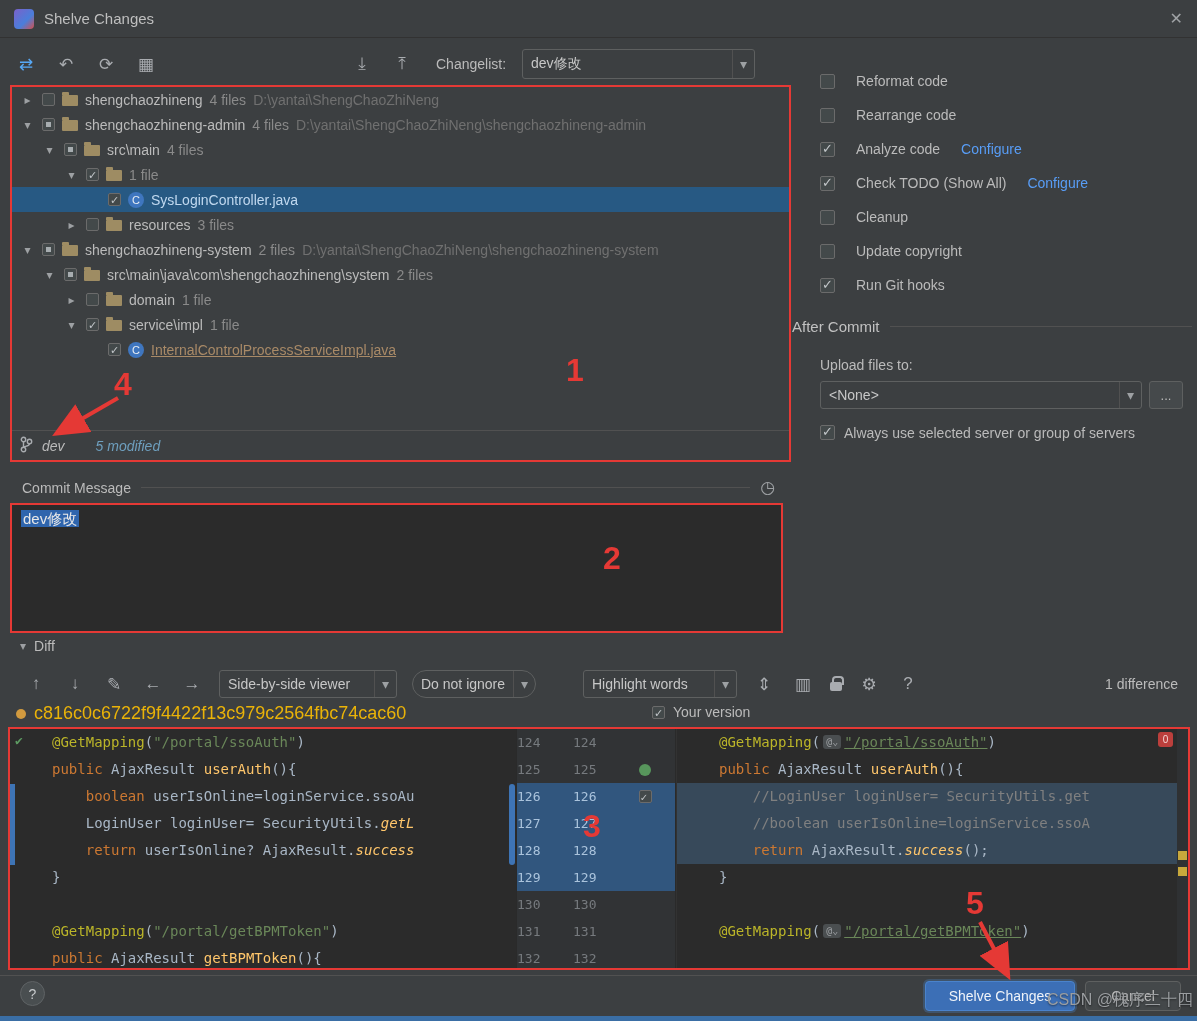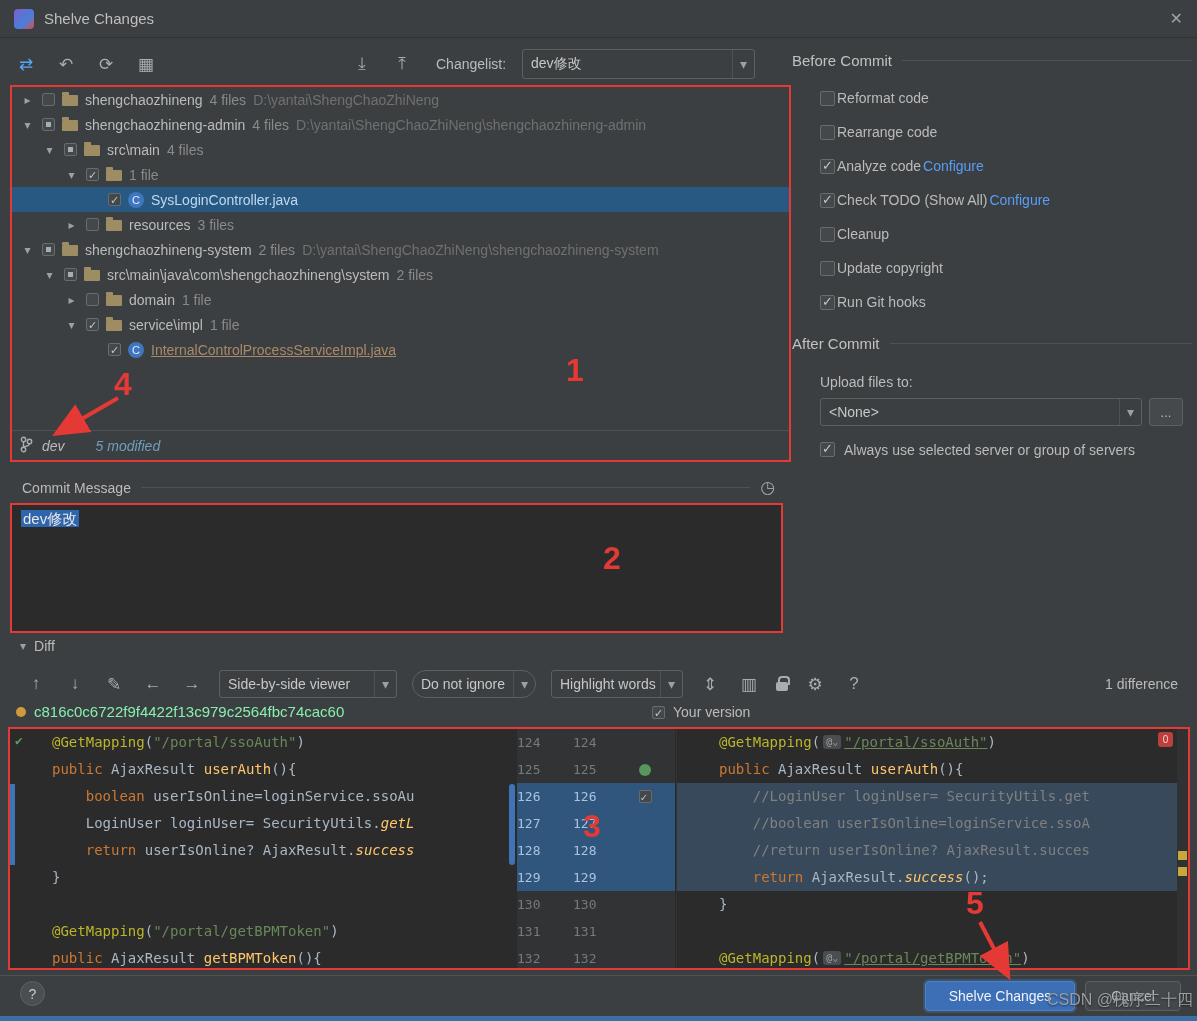--- a/index.html
+++ b/index.html
@@ -28,21 +28,21 @@
     background:#3c3f41; border:1px solid #5e6060; border-radius:3px;
     height:28px; padding-left:8px; color:#c7c7c7; cursor:pointer; }
   .combo-caret { color:#9da0a3; padding:0 7px; border-left:1px solid #515151; height:100%;
     display:flex; align-items:center; }
   .combo.changelist { width:233px; height:30px; }
   
   .right-panel { position:absolute; left:792px; top:52px; width:400px; }
   .sec-head { display:flex; align-items:center; gap:10px; font-size:15px; color:#c1c1c1; }
   .sec-head .line { flex:1; height:1px; background:#515151; }
   .options { margin:12px 0 0 28px; }
-  .opt-row { height:34px; display:flex; align-items:center; gap:2px; }
+  .opt-row { height:34px; display:flex; align-items:center; gap:21px; }
   .link { color:#589df6; cursor:pointer; text-decoration:none; }
   .sec-head.after { margin-top:16px; }
   .upload-label { margin:22px 0 8px 28px; }
   .upload-row { margin-left:28px; display:flex; gap:7px; }
   .combo.upload { width:322px; }
   .more-btn { width:34px; height:28px; background:#45494b; border:1px solid #5e6060;
     border-radius:3px; color:#bbbbbb; cursor:pointer; font-size:13px; }
   .always-row { margin:16px 0 0 28px; display:flex; align-items:flex-start; gap:9px; }
   
   .cb { flex:none; width:15px; height:15px; border:1px solid #6b6b6b; background:#43494a;
@@ -79,29 +79,29 @@
   .clock { color:#9da0a3; font-size:17px; }
   .cm-box { position:absolute; left:12px; top:505px; width:769px; height:126px;
     background:#2b2b2b; padding:5px 9px; font-size:15px; color:#e8e8e8; cursor:text; }
   .cm-box .sel { background:#2f65ad; padding:0 2px; }
   
   .diff-head { position:absolute; left:20px; top:638px; display:flex; gap:8px;
     align-items:center; color:#bbbbbb; }
   .diff-head .tri { color:#9da0a3; font-size:12px; }
   .diff-toolbar { position:absolute; left:24px; top:668px; width:1160px; height:32px;
     display:flex; align-items:center; gap:15px; }
-  .combo.viewer { width:178px; } .combo.ignore { width:124px;border-radius:14px; } .combo.hlw { width:132px; }
+  .combo.viewer { width:178px; } .combo.ignore { width:124px;border-radius:14px; } .combo.hlw { width:154px;margin-left:32px; }
   .lock { position:relative; width:12px; height:9px; background:#a9acb0; border-radius:2px;
     margin-top:5px; }
   .lock::before { content:""; position:absolute; left:2px; top:-6px; width:8px; height:7px;
     border:2px solid #a9acb0; border-bottom:none; border-radius:4px 4px 0 0; }
   .diff-count { margin-left:auto; color:#bbbbbb; padding-right:6px; }
   .hash-row { position:absolute; left:16px; top:703px; display:flex; align-items:center; gap:8px; }
   .dot { width:10px; height:10px; border-radius:50%; background:#d19a3f; }
-  .hash { color:#86efac; font-size:15px; }
+  .hash { color:#eab308; font-size:18px; }
   .your-version { position:absolute; left:652px; top:704px; display:flex;
     align-items:center; gap:8px; }
   
   .diff-area { position:absolute; left:10px; top:729px; width:1178px; height:239px;
     display:flex; background:#2b2b2b; font-family:"DejaVu Sans Mono", monospace; }
   .left-pane { position:relative; width:506px; overflow:hidden; }
   .right-pane { position:relative; flex:1; overflow:hidden; border-left:1px solid #323232; }
   .code-line { height:27px; line-height:27px; white-space:pre; padding-left:42px;
     font-size:14px; color:#a9b7c6; }
   .right-pane .code-line.chg { background:#37495a; }
@@ -265,24 +265,20 @@
         <circle cx="3.5" cy="13.5" r="2.2" fill="none" stroke="#a9acb0" stroke-width="1.4"></circle>
         <circle cx="9.5" cy="5.5" r="2.2" fill="none" stroke="#a9acb0" stroke-width="1.4"></circle>
         <path d="M3.5 5.7v5.6 M9.5 7.7c0 3-6 2.3-6 3.6" fill="none" stroke="#a9acb0" stroke-width="1.4"></path>
       </svg>
   </span>
   <span class="branch-name">dev</span>
   <span class="modified">5 modified</span>
 </div>
 
 <div class="right-panel">
-  <div class="sec-head">
-    <span>Before Commit</span>
-    <span class="line"></span>
-  </div>
   <div class="options">
       <div class="opt-row">
         <span class="cb"></span>
         <span>Reformat code</span>
       </div>
       <div class="opt-row">
         <span class="cb"></span>
         <span>Rearrange code</span>
       </div>
       <div class="opt-row">
@@ -442,21 +438,20 @@
         <span class="ln">132</span>
         <span class="gic"></span>
       </div>
     </div>
   <div class="right-pane">
     <div class="code-col">
         <div class="code-line"><span class="c-ann">@GetMapping</span><span class="c-pl">(</span><span class="inlay">@⌄</span><span class="c-str u">"/portal/ssoAuth"</span><span class="c-pl">)</span></div>
         <div class="code-line"><span class="c-kw">public </span><span class="c-pl">AjaxResult </span><span class="c-me">userAuth</span><span class="c-pl">(){</span></div>
         <div class="code-line chg"><span class="c-cmt">    //LoginUser loginUser= SecurityUtils.get</span></div>
         <div class="code-line chg"><span class="c-cmt">    //boolean userIsOnline=loginService.ssoA</span></div>
-        <div class="code-line chg"><span class="c-cmt">    //return userIsOnline? AjaxResult.succes</span></div>
         <div class="code-line chg"><span class="c-pl">    </span><span class="c-kw">return </span><span class="c-pl">AjaxResult.</span><span class="c-mi">success</span><span class="c-pl">();</span></div>
         <div class="code-line"><span class="c-pl">}</span></div>
         <div class="code-line"></div>
         <div class="code-line"><span class="c-ann">@GetMapping</span><span class="c-pl">(</span><span class="inlay">@⌄</span><span class="c-str u">"/portal/getBPMToken"</span><span class="c-pl">)</span></div>
       </div>
     <span class="err-badge">0</span>
   </div>
   <div class="stripe-col">
     <span class="mark y1"></span>
     <span class="mark y2"></span>

